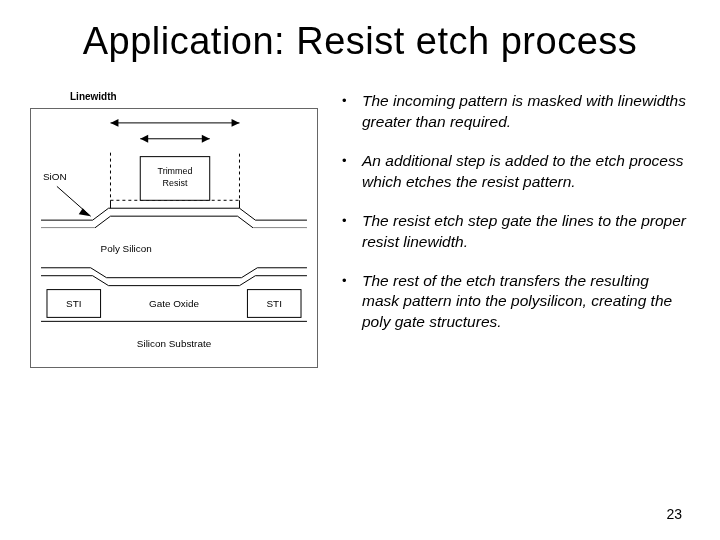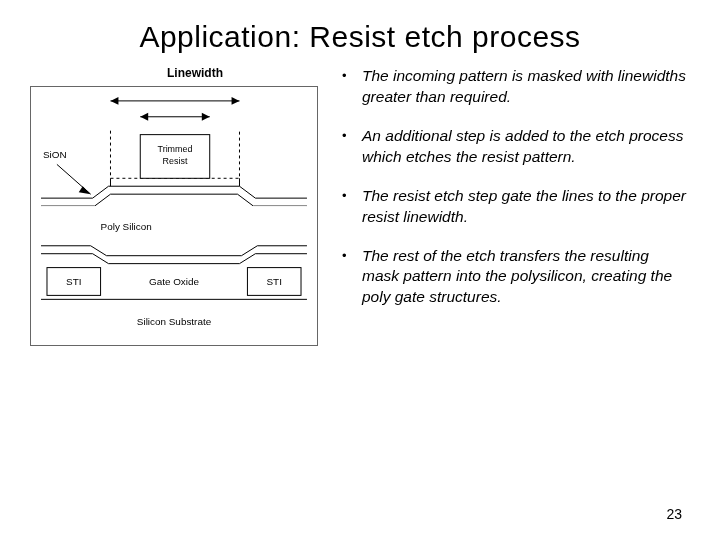--- a/index.html
+++ b/index.html
@@ -6,37 +6,37 @@
   body {
     width: 720px;
     height: 540px;
     font-family: Arial, Helvetica, sans-serif;
     background: #fff;
     color: #000;
     position: relative;
     padding: 20px 30px;
   }
   .title {
-    font-size: 30px;
+    font-size: 38px;
     text-align: center;
     font-weight: normal;
-    margin-bottom: 12px;
+    margin-bottom: 28px;
     letter-spacing: 0.5px;
   }
   .content {
     display: flex;
     gap: 18px;
   }
   .diagram-col {
     width: 290px;
     flex-shrink: 0;
   }
   .linewidth-label {
-    text-align: center;
-    font-size: 12px;
+    text-align: left;
+    font-size: 10px;
     font-weight: bold;
     margin-bottom: 6px;
     margin-left: 40px;
   }
   .diagram-box {
     border: 1px solid #666;
     background: #fff;
   }
   .text-col {
     flex: 1;

